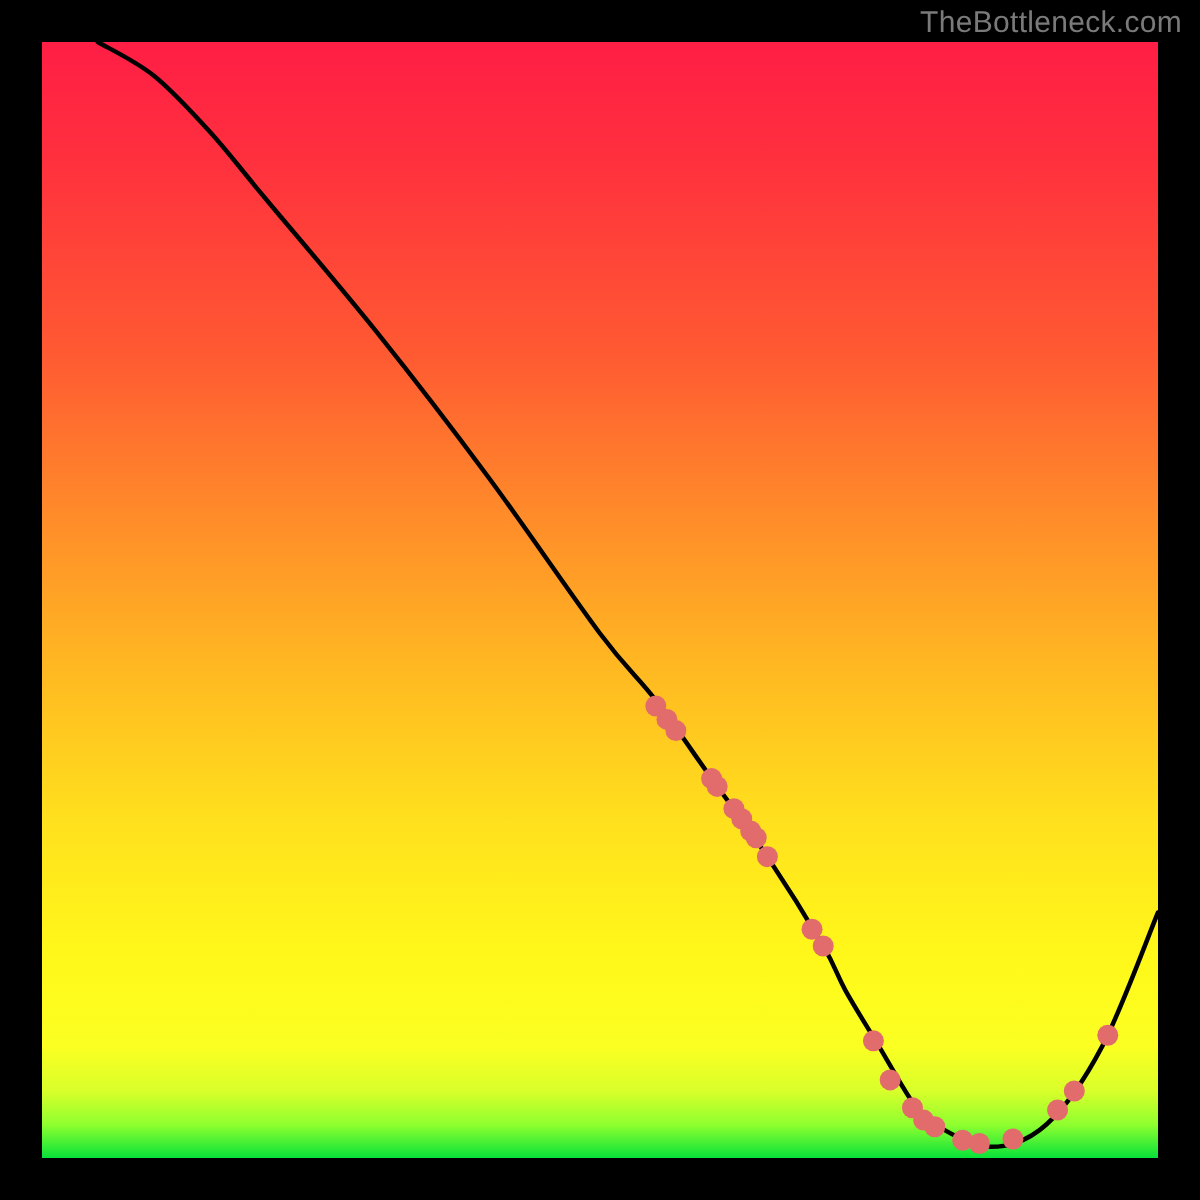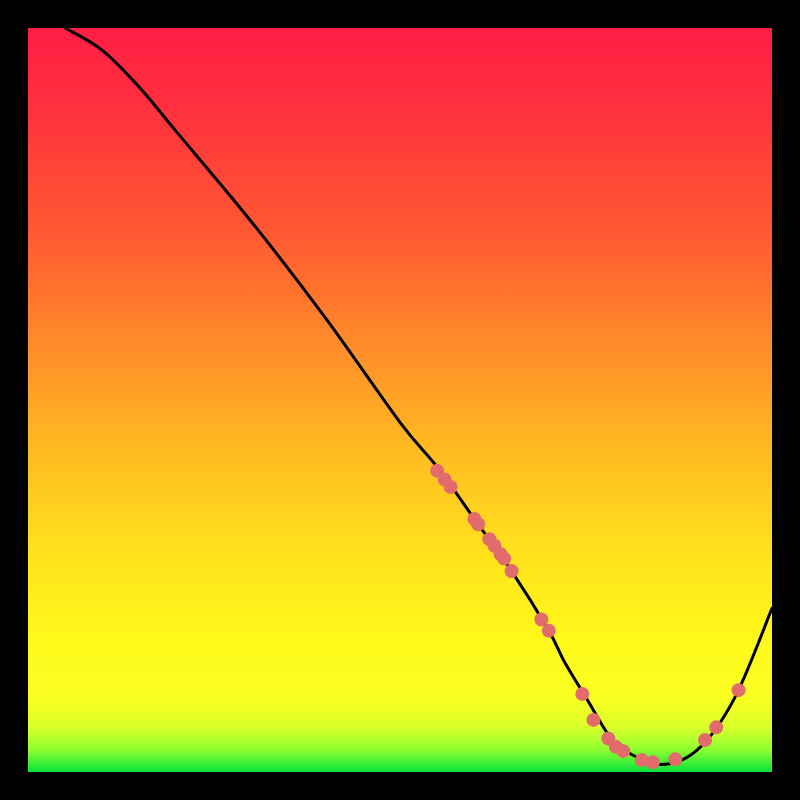--- a/index.html
+++ b/index.html
@@ -84,13 +84,14 @@
           <circle cx="595.20" cy="723.17" r="7" fill="#e26b6b"></circle>
           <circle cx="613.80" cy="732.10" r="7" fill="#e26b6b"></circle>
           <circle cx="624.96" cy="734.33" r="7" fill="#e26b6b"></circle>
           <circle cx="647.28" cy="731.35" r="7" fill="#e26b6b"></circle>
           <circle cx="677.04" cy="712.01" r="7" fill="#e26b6b"></circle>
           <circle cx="688.20" cy="699.36" r="7" fill="#e26b6b"></circle>
           <circle cx="710.52" cy="662.16" r="7" fill="#e26b6b"></circle>
         </g>
       </svg>
   </div>
+  <div class="watermark">TheBottleneck.com</div>
 </div>
 
 </body></html>

